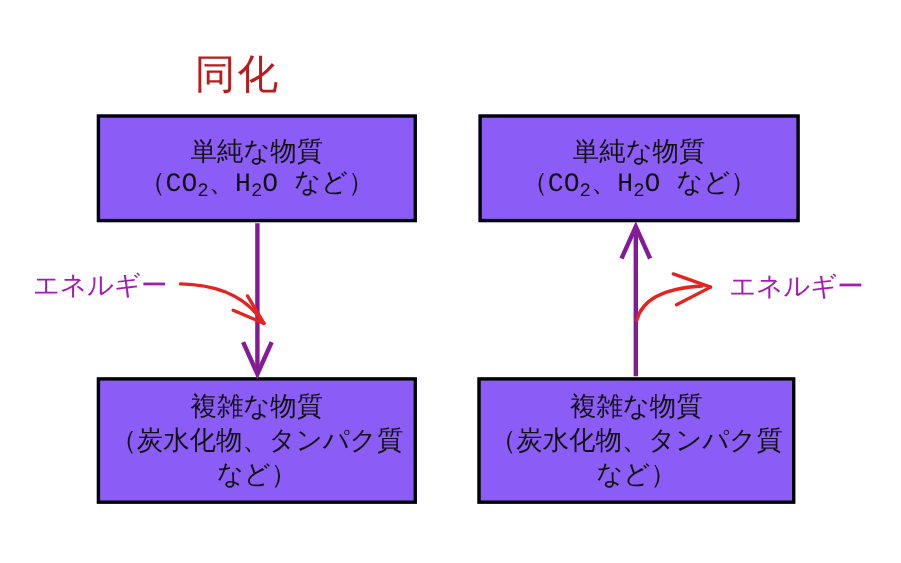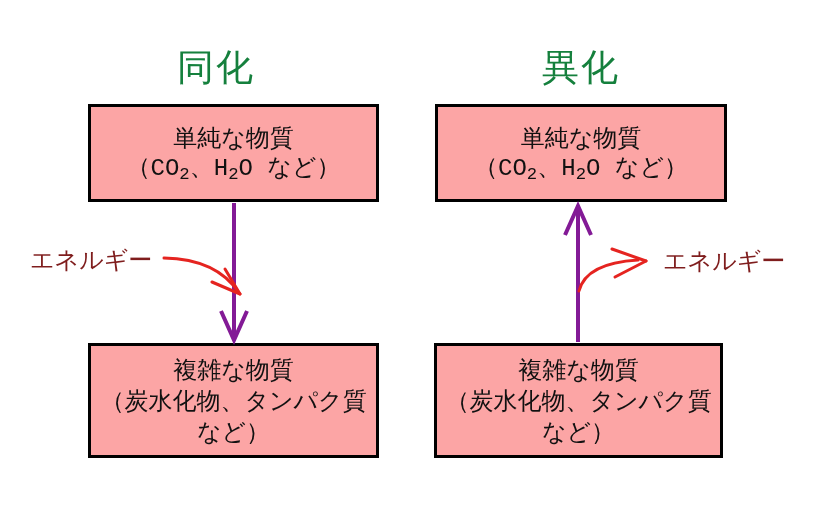--- a/index.html
+++ b/index.html
@@ -11,29 +11,29 @@
     font-family: "Liberation Sans", "DejaVu Sans", sans-serif;
     color: #000000;
     overflow: hidden;
   }
   .title {
     position: absolute;
     font-size: 37px;
     line-height: 44px;
     text-align: center;
     letter-spacing: 2px;
-    color: #15803d;
+    color: #b91c1c;
   }
   .title-left  { left: 71px;  top: 46px; width: 290px; }
   .title-right { left: 435px; top: 46px; width: 292px; }
   .dbox {
     position: absolute;
     box-sizing: border-box;
     border: 3px solid #000000;
-    background: #fca5a5;
+    background: #8b5cf6;
     display: flex;
     flex-direction: column;
     justify-content: center;
     align-items: center;
     text-align: center;
     font-size: 24px;
     line-height: 31px;
     color: #111111;
   }
   .box-top-left     { left: 88px;  top: 104px; width: 291px; height: 98px; }
@@ -46,39 +46,38 @@
   }
   .formula sub {
     font-size: 0.72em;
     line-height: 0;
     vertical-align: -0.25em;
   }
   .energy {
     position: absolute;
     font-size: 24px;
     line-height: 28px;
-    color: #7f1d1d;
+    color: #a21caf;
     white-space: nowrap;
   }
   .energy-left  { left: 30px;  top: 246px; }
   .energy-right { left: 663px; top: 247px; }
   svg.overlay {
     position: absolute;
     left: 0; top: 0;
     width: 819px; height: 512px;
     pointer-events: none;
   }
 </style>
 </head>
 <body>
 
 <div class="canvas">
 
   <div class="title title-left">同化</div>
-  <div class="title title-right">異化</div>
 
   <div class="dbox box-top-left">
     <div class="box-line">単純な物質</div>
     <div class="box-line formula">
       <span>（CO</span><sub>2</sub><span>、H</span><sub>2</sub><span>O など）</span>
     </div>
   </div>
 
   <div class="dbox box-top-right">
     <div class="box-line">単純な物質</div>

